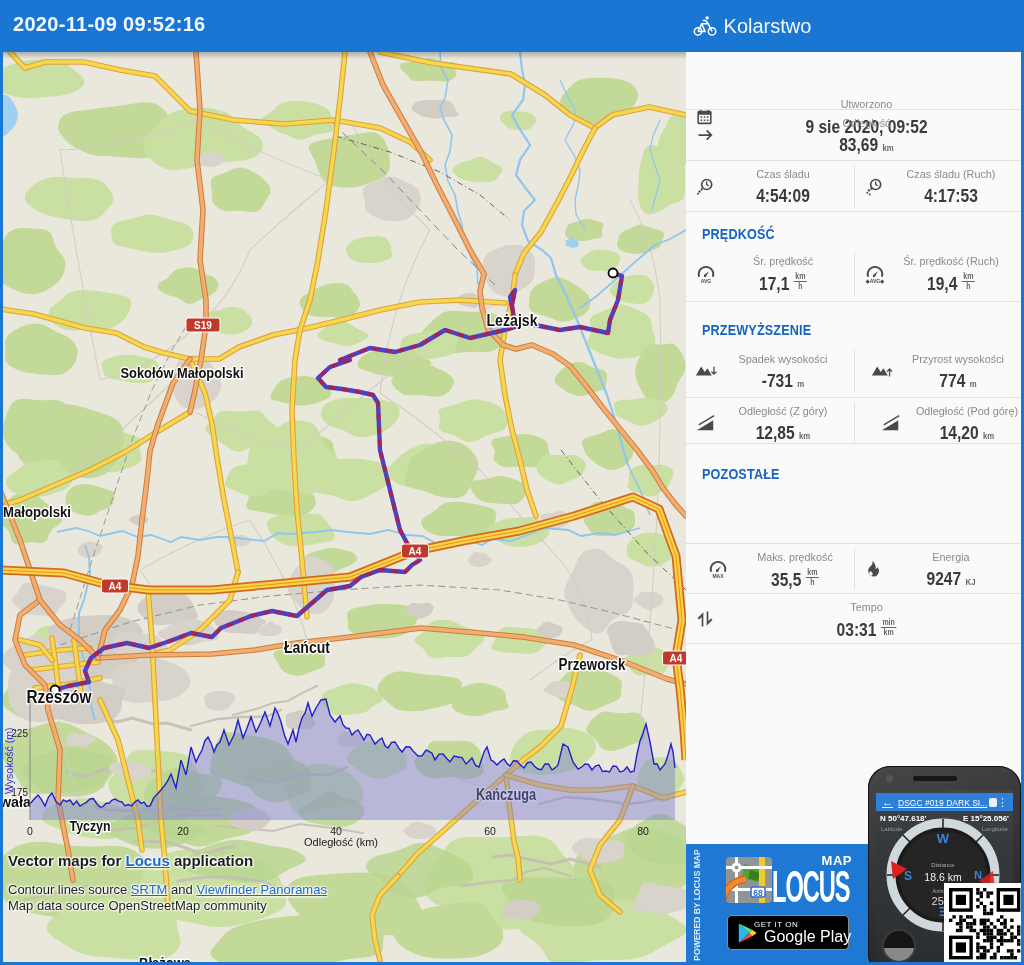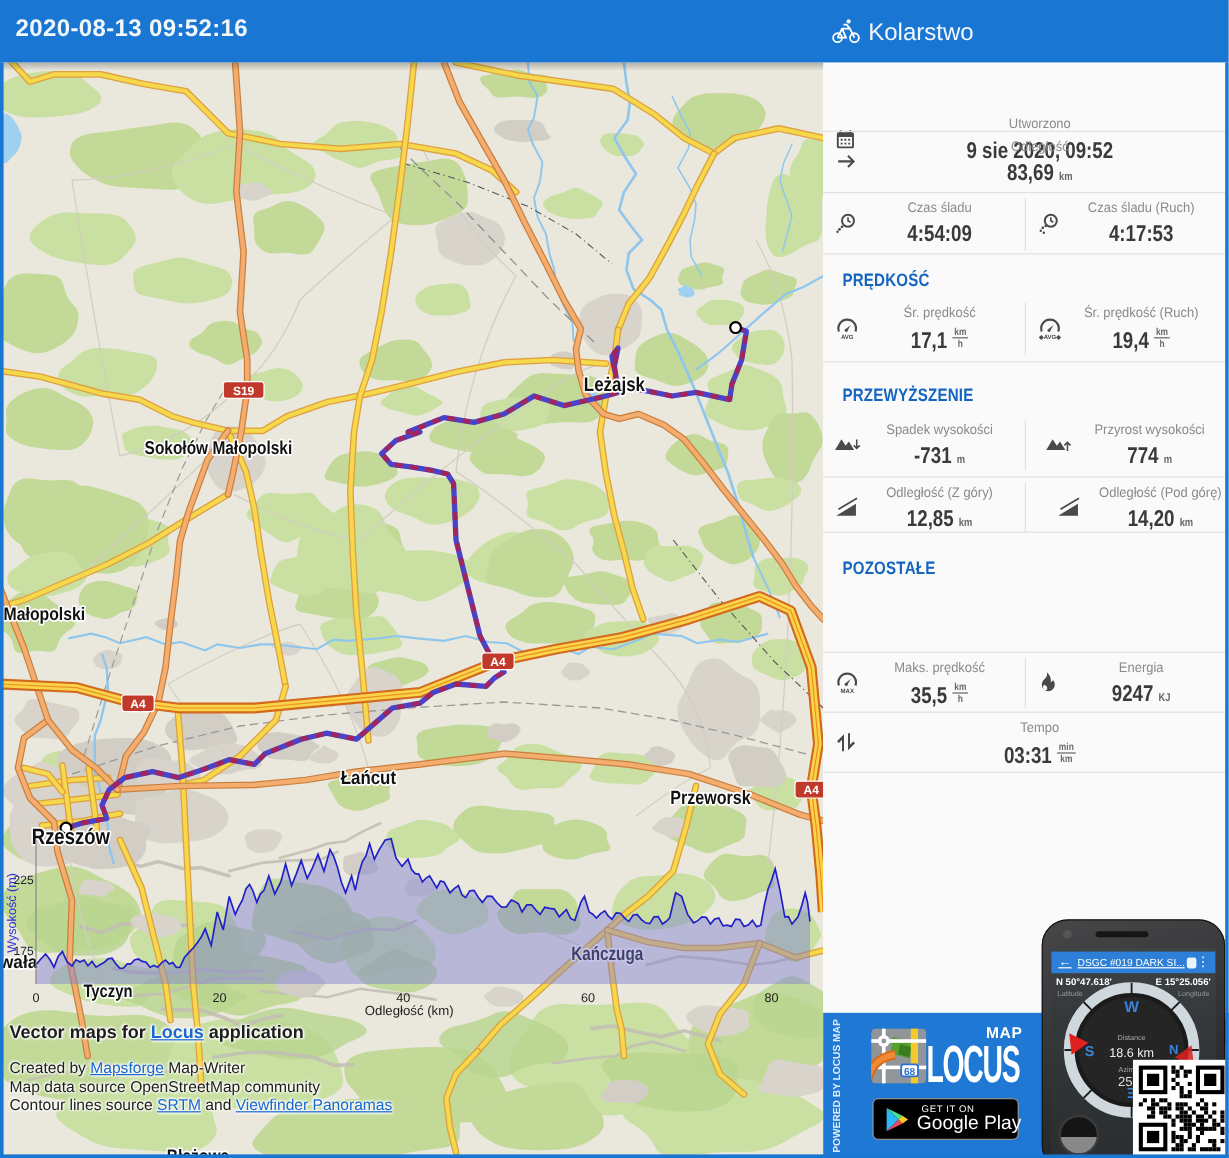--- a/index.html
+++ b/index.html
@@ -29,21 +29,21 @@
 .vdiv { position:absolute; left:168px; top:4px; bottom:4px; width:1px; background:#e2e2e2; }
 #band { position:absolute; left:686px; top:844px; width:338px; height:121px; background:#1e78d4; z-index:10; }
 #pwr { position:absolute; left:686px; top:844px; width:22px; height:121px; z-index:12; }
 #pwr span { position:absolute; left:50%; top:50%; transform:translate(-50%,-50%) rotate(-90deg); white-space:nowrap;
   font-size:8.5px; font-weight:bold; color:rgba(255,255,255,0.85); letter-spacing:0; }
 #tile { position:absolute; left:726px; top:857px; z-index:12; }
 #locus { position:absolute; left:768px; top:851px; z-index:12; }
 #gplay { position:absolute; left:727px; top:915px; width:122px; height:35px; background:#000; border-radius:5px;
   border:1px solid rgba(255,255,255,0.55); z-index:12; }
 #gplay .tri { position:absolute; left:9px; top:5px; }
-#gplay .g1 { position:absolute; left:40px; top:4px; font-size:8px; color:#fff; letter-spacing:0.5px; white-space:nowrap; }
+#gplay .g1 { position:absolute; left:26px; top:4px; font-size:8px; color:#fff; letter-spacing:0.5px; white-space:nowrap; }
 #gplay .g2 { position:absolute; left:36px; top:12px; font-size:16px; color:#fff; white-space:nowrap; }
 #phone { position:absolute; left:868px; top:766px; width:153px; height:210px; background:linear-gradient(160deg,#474749,#1e1e20);
   border-radius:22px; z-index:14; box-shadow:0 0 0 1px #141414 inset; }
 .ph-cam { position:absolute; left:18px; top:9px; width:7px; height:7px; border-radius:50%; background:#555; }
 .ph-spk { position:absolute; left:45px; top:10px; width:44px; height:5px; border-radius:3px; background:#161616; }
 .ph-scr { position:absolute; left:8px; top:24px; width:137px; height:186px; background:linear-gradient(180deg,#3f4447 0%,#35393c 30%,#2a2d30 100%); overflow:hidden; }
 .ph-bar { position:absolute; left:0; top:3px; width:100%; height:18px; background:#2e7fd8; color:#fff; font-size:8.5px; line-height:18px;text-decoration:underline; }
 .ph-back { margin:0 5px 0 6px; font-size:11px; }
 .ph-title { letter-spacing:0; }
 .ph-ic { position:absolute; right:16px; top:5px; width:8px; height:9px; background:#eaf2fb; border-radius:2px; }
@@ -357,23 +357,22 @@
 <text x="183" y="835" font-size="10.5" fill="#222" text-anchor="middle">20</text>
 <text x="336" y="835" font-size="10.5" fill="#222" text-anchor="middle">40</text>
 <text x="490" y="835" font-size="10.5" fill="#222" text-anchor="middle">60</text>
 <text x="643" y="835" font-size="10.5" fill="#222" text-anchor="middle">80</text>
 <text x="341" y="846" font-size="11" fill="#222" text-anchor="middle">Odległość (km)</text>
 
 </svg></div>
 <div id="mapshadow"></div>
 <div id="attr">
   <div class="a1">Vector maps for <a href="#">Locus</a> application</div>
-  <div class="ln">Created by <a href="#">Mapsforge</a> Map-Writer</div>
+  <div class="ln">Contour lines source <a href="#">SRTM</a> and <a href="#">Viewfinder Panoramas</a></div>
   <div class="ln">Map data source OpenStreetMap community</div>
-  <div class="ln">Contour lines source <a href="#">SRTM</a> and <a href="#">Viewfinder Panoramas</a></div>
 </div>
 <div id="panel">
 <div class="prow" style="top:0px;height:57px;margin-top:33px;">
       <div class="cell" style="left:0px;width:335px;">
         <div class="ci" style="margin-top:5px;"><svg width="19" height="19" viewBox="0 0 24 24">
             <path fill="#4a4a4a" d="M19 4h-1V2h-2v2H8V2H6v2H5a2 2 0 0 0-2 2v13a2 2 0 0 0 2 2h14a2 2 0 0 0 2-2V6a2 2 0 0 0-2-2zm0 15H5V9h14zM7 11h2v2H7zm4 0h2v2h-2zm4 0h2v2h-2zM7 15h2v2H7zm4 0h2v2h-2zm4 0h2v2h-2z"></path>
           </svg></div>
         <div class="cl" style="top:13px;">Utworzono</div>
         <div class="cv" style="top:31px;">9 sie 2020, 09:52</div>
       </div>
@@ -489,21 +488,21 @@
           </svg></div>
         <div class="cl">Odległość (Pod górę)</div>
         <div class="cv">14,20 <span class="u">km</span></div>
       </div>
     </div>
 <div class="hdiv" style="top:391px;"></div>
 <div class="phead" style="top:413px;">POZOSTAŁE</div>
 <div class="hdiv" style="top:491px;"></div>
 <div class="prow" style="top:492px;height:50px;">
       <div class="vdiv"></div>
-      <div class="cell" style="left:0px;width:168px;">
+      <div class="cell" style="left:12px;width:168px;">
         <div class="ci"><svg width="22" height="22" viewBox="0 0 24 24">
             <g fill="none" stroke="#4a4a4a" stroke-width="2">
               <path d="M4.5 15a8 8 0 1 1 15 0"></path>
             </g>
             <path fill="#4a4a4a" d="M11 12.4l4.2-3.4-2.6 4.6a1.5 1.5 0 1 1-1.6-1.2z"></path>
             <text x="12" y="21.5" font-size="5.5" font-weight="bold" fill="#4a4a4a" text-anchor="middle" font-family="Liberation Sans">MAX</text>
           </svg></div>
         <div class="cl">Maks. prędkość</div>
         <div class="cv">35,5 <span class="fr"><span class="frt">km</span><span class="frb">h</span></span></div>
       </div>
@@ -739,21 +738,21 @@
       <rect x="39.0" y="73.0" width="3.4" height="3.4" fill="#000"></rect>
       <rect x="45.8" y="73.0" width="3.4" height="3.4" fill="#000"></rect>
       <rect x="49.2" y="73.0" width="3.4" height="3.4" fill="#000"></rect>
       <rect x="56.0" y="73.0" width="3.4" height="3.4" fill="#000"></rect>
       <rect x="59.4" y="73.0" width="3.4" height="3.4" fill="#000"></rect>
       <rect x="62.8" y="73.0" width="3.4" height="3.4" fill="#000"></rect>
       <rect x="66.2" y="73.0" width="3.4" height="3.4" fill="#000"></rect>
       <rect x="69.6" y="73.0" width="3.4" height="3.4" fill="#000"></rect>
     </svg></div>
 <div id="hdr">
-    <span class="t1">2020-08-13 09:52:16</span>
+    <span class="t1">2020-11-09 09:52:16</span>
     <span class="t2"><svg width="26" height="26" viewBox="0 0 24 24" style="vertical-align:-6px">
         <g fill="none" stroke="#fff" stroke-width="1.4">
           <circle cx="5.5" cy="17" r="3.4"></circle>
           <circle cx="18.5" cy="17" r="3.4"></circle>
           <path d="M5.5 17L9 10h6l3.5 7M9 10l3 7h-6.5M15 10l-2.5-3h-2.5"></path>
         </g>
         <circle cx="14" cy="4.5" r="1.6" fill="#fff"></circle>
       </svg> Kolarstwo</span>
   </div>
 <div class="border" style="left:0;top:52px;width:3px;height:913px;"></div>

